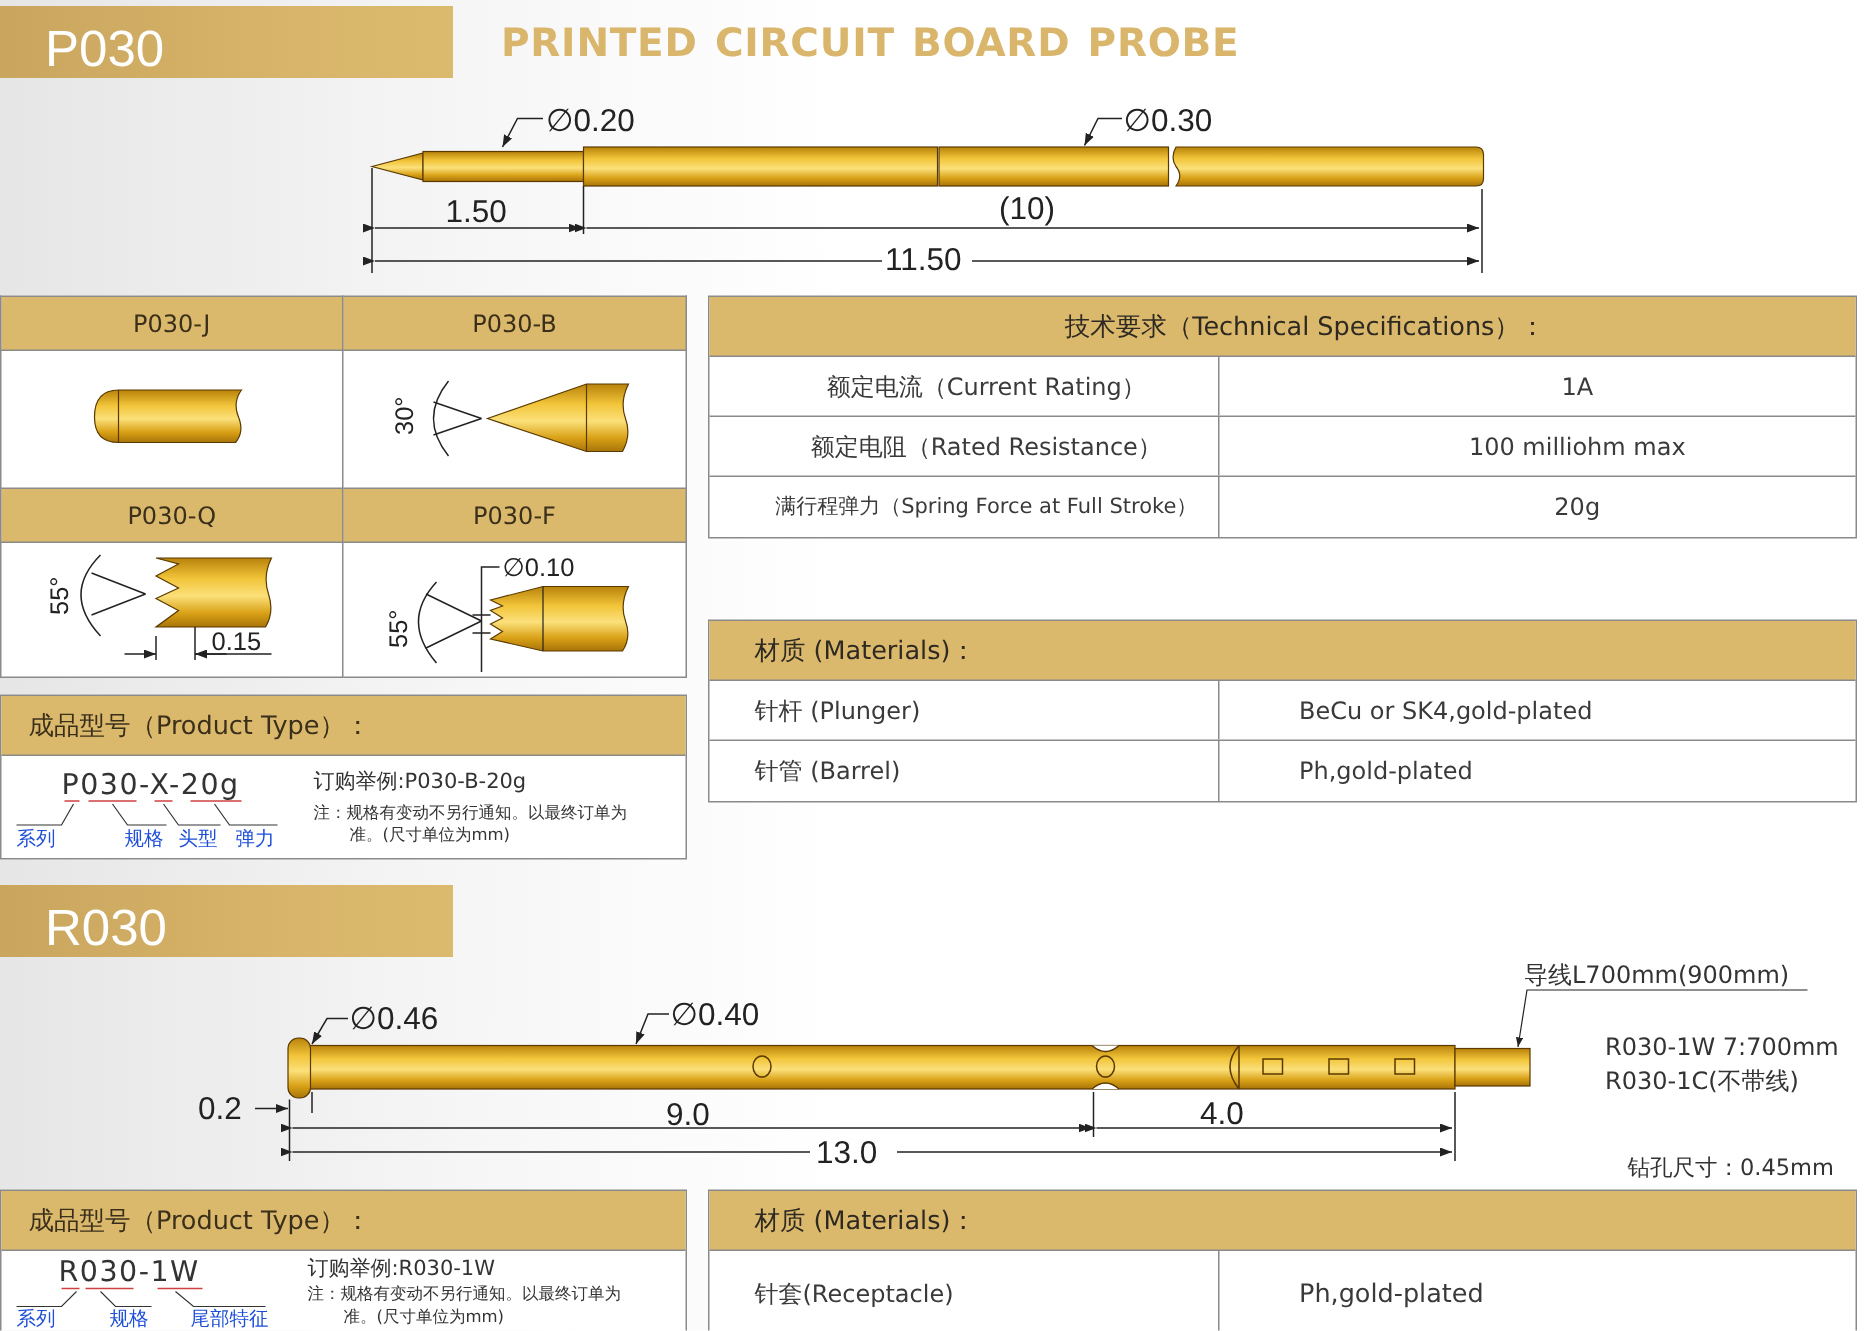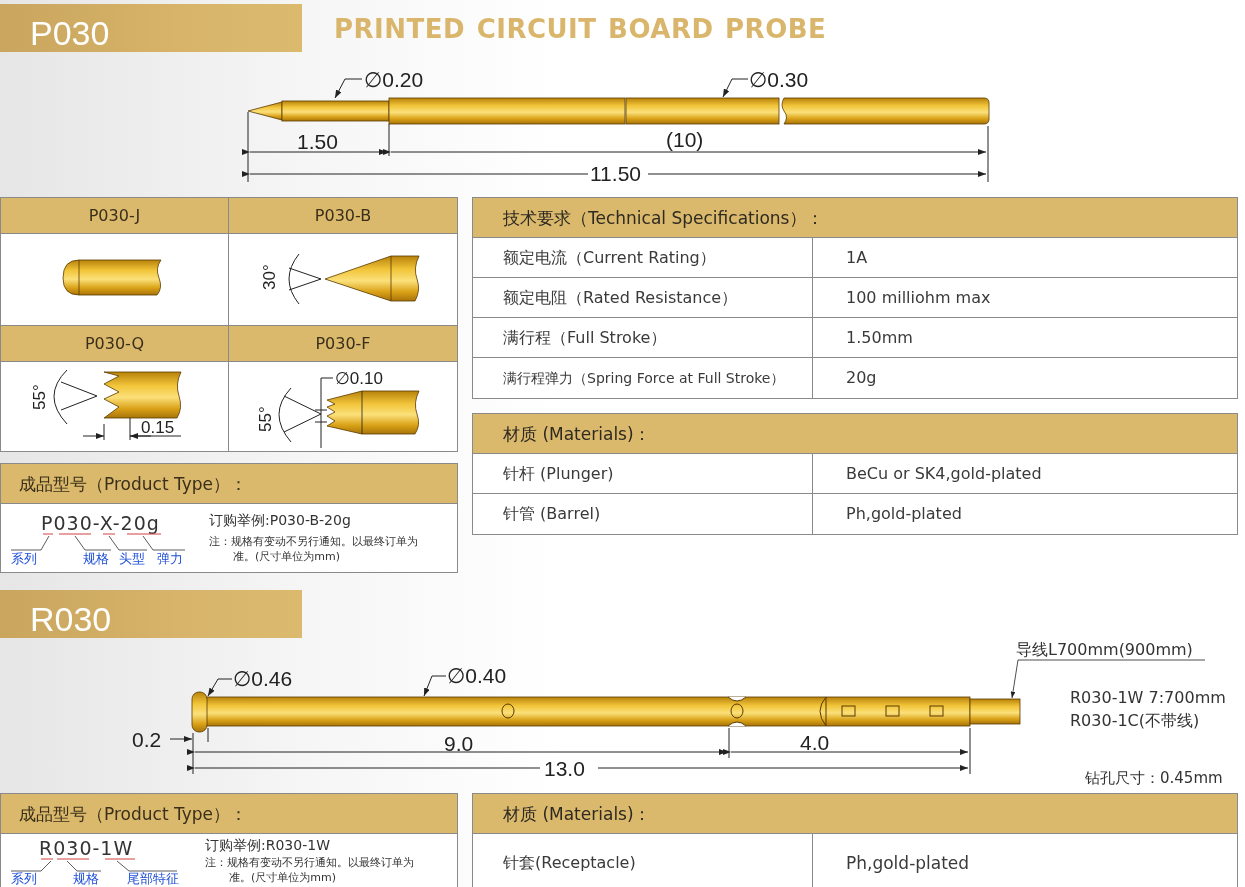--- a/index.html
+++ b/index.html
@@ -18,21 +18,21 @@
   .main-title {
     position: absolute; left: 334px; top: 14px;
     font-family: "DejaVu Sans", sans-serif; font-weight: bold; font-size: 26px;
     color: #d9b66b; letter-spacing: 0.5px; word-spacing: 2px;
   }
   table.grid { border-collapse: collapse; position: absolute; background: #fff; }
   table.grid td { border: 1px solid #8a8a8a; }
   .hdrcell { background: #dbb96c; text-align: center; font-size: 16px; color: #3a2f1a; height: 36px; margin-left: 32px; }
   .spec { position: absolute; border: 1px solid #8a8a8a; background: #fff; }
   .spec .h { height: 40px; line-height: 40px; background: #dbb96c; padding-left: 30px; font-size: 17px; color: #2e2a22; border-bottom: 1px solid #8a8a8a; }
-  .spec .r { display: flex; height: 40px; border-bottom: 1px solid #8a8a8a; font-size: 16px; }
+  .spec .r { display: flex; height: 40px; border-bottom: 1px solid #8a8a8a; font-size: 16px; gap: 20px; }
   .spec .r:last-child { border-bottom: none; }
   .spec .k { width: 340px; padding-left: 30px; line-height: 40px; border-right: 1px solid #8a8a8a; }
   .spec .v { flex: 1; padding-left: 33px; line-height: 40px; }
   .pt { position: absolute; border: 1px solid #8a8a8a; background: #fff; }
   .pt .h { height: 40px; line-height: 40px; background: #dbb96c; padding-left: 18px; font-size: 17px; color: #3a2f1a; border-bottom: 1px solid #8a8a8a; }
   .dim { font-family: "Liberation Sans", sans-serif; font-size: 21px; color: #222; position: absolute; }
   svg { position: absolute; overflow: visible; }
   .code { position: absolute; font-family: "DejaVu Sans", sans-serif; font-size: 19px; color: #333; letter-spacing: 1px; }
   .small { position: absolute; font-size: 11px; color: #333; line-height: 14px; }
   .lbl { position: absolute; font-size: 13px; color: #1d4ed8; }
@@ -159,33 +159,29 @@
   </svg>
   <div class="lbl" style="left:10px;top:86px;">系列</div>
   <div class="lbl" style="left:82px;top:86px;">规格</div>
   <div class="lbl" style="left:118px;top:86px;">头型</div>
   <div class="lbl" style="left:156px;top:86px;">弹力</div>
   <div class="abs" style="left:208px;top:48px;font-size:14px;color:#333;">订购举例:P030-B-20g</div>
   <div class="small" style="left:208px;top:71px;">注：规格有变动不另行通知。以最终订单为</div>
   <div class="small" style="left:232px;top:86px;">准。(尺寸单位为mm)</div>
 </div>
 
-<div class="spec" style="left:472px;top:197px;width:766px;">
+<div class="spec" style="left:472px;top:197px;width:766px;text-align:center;">
   <div class="h">技术要求（Technical Specifications）：</div>
   <div class="r">
       <div class="k">额定电流（Current Rating）</div>
       <div class="v">1A</div>
     </div>
   <div class="r">
       <div class="k">额定电阻（Rated Resistance）</div>
       <div class="v">100 milliohm max</div>
-    </div>
-  <div class="r">
-      <div class="k">满行程（Full Stroke）</div>
-      <div class="v">1.50mm</div>
     </div>
   <div class="r">
       <div class="k" style="font-size:14px;">满行程弹力（Spring Force at Full Stroke）</div>
       <div class="v">20g</div>
     </div>
 </div>
 
 <div class="spec" style="left:472px;top:413px;width:766px;">
   <div class="h">材质 (Materials)：</div>
   <div class="r">

